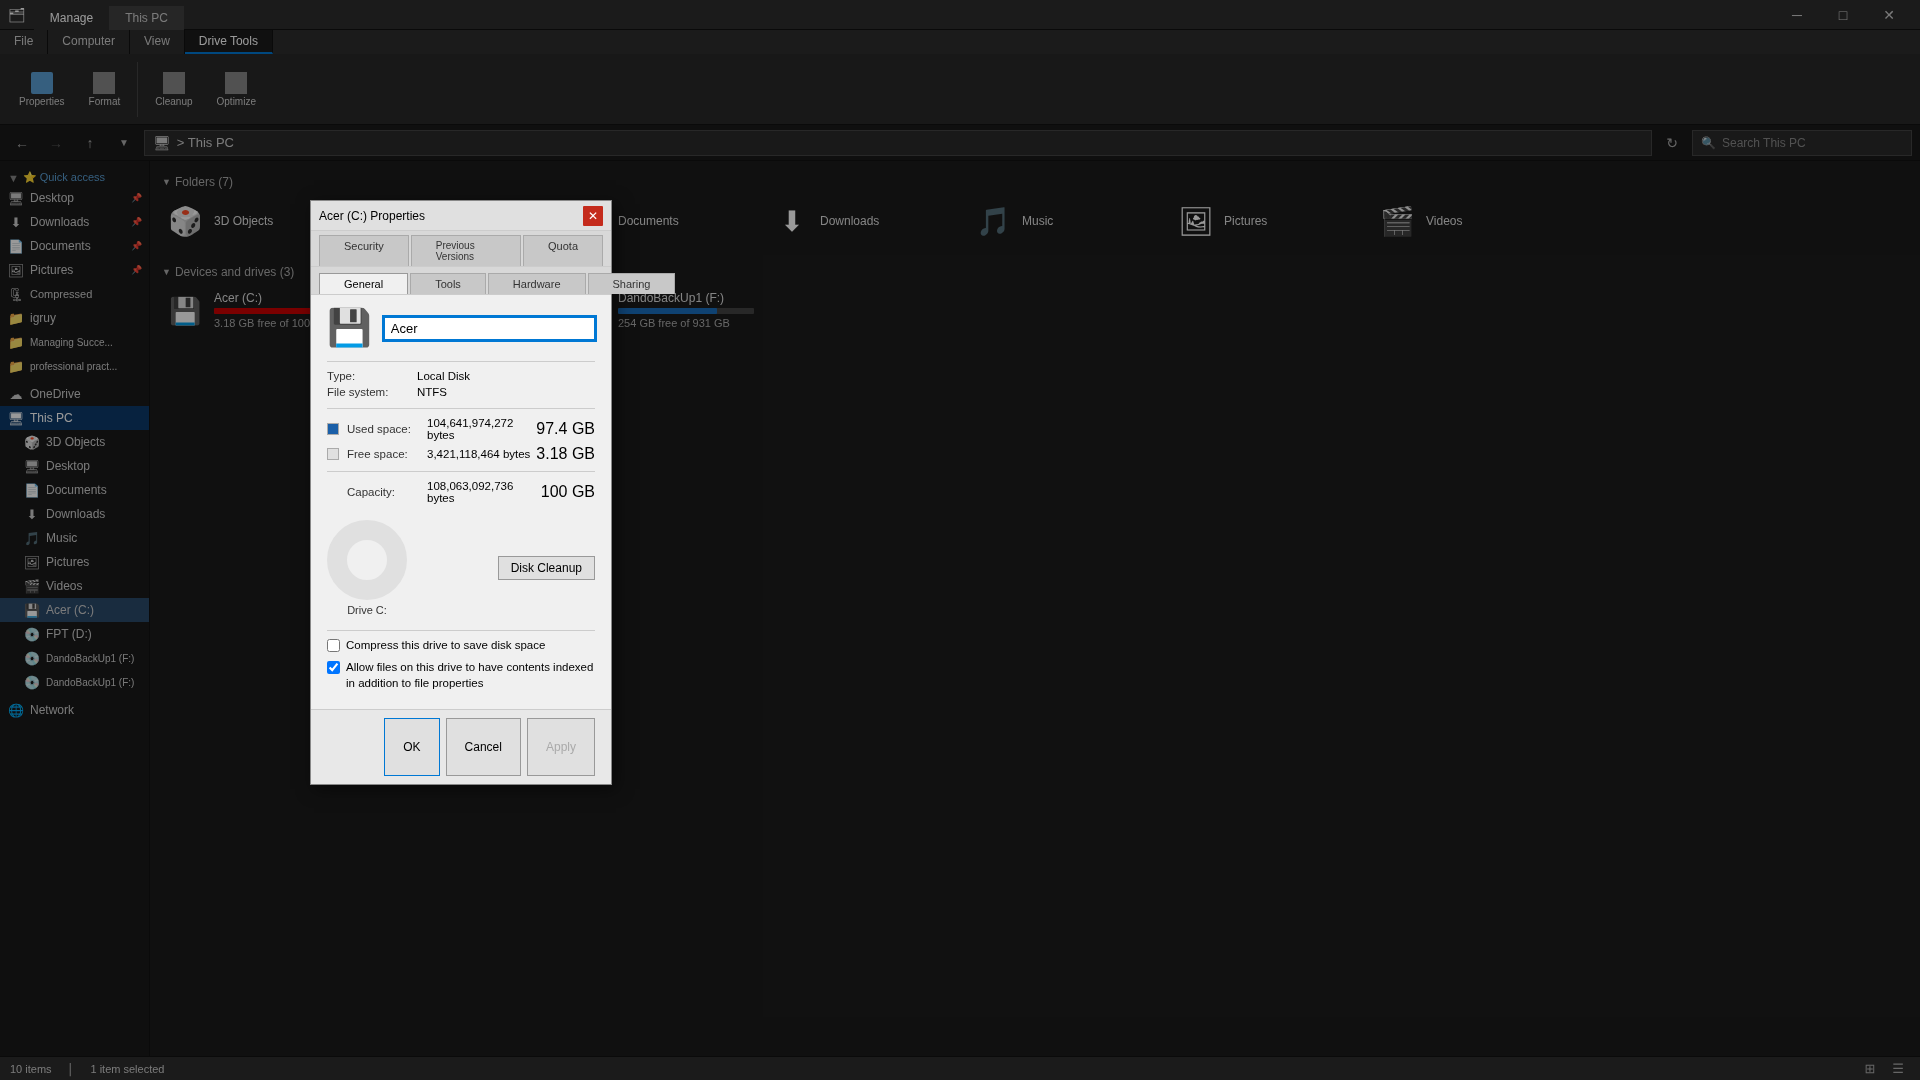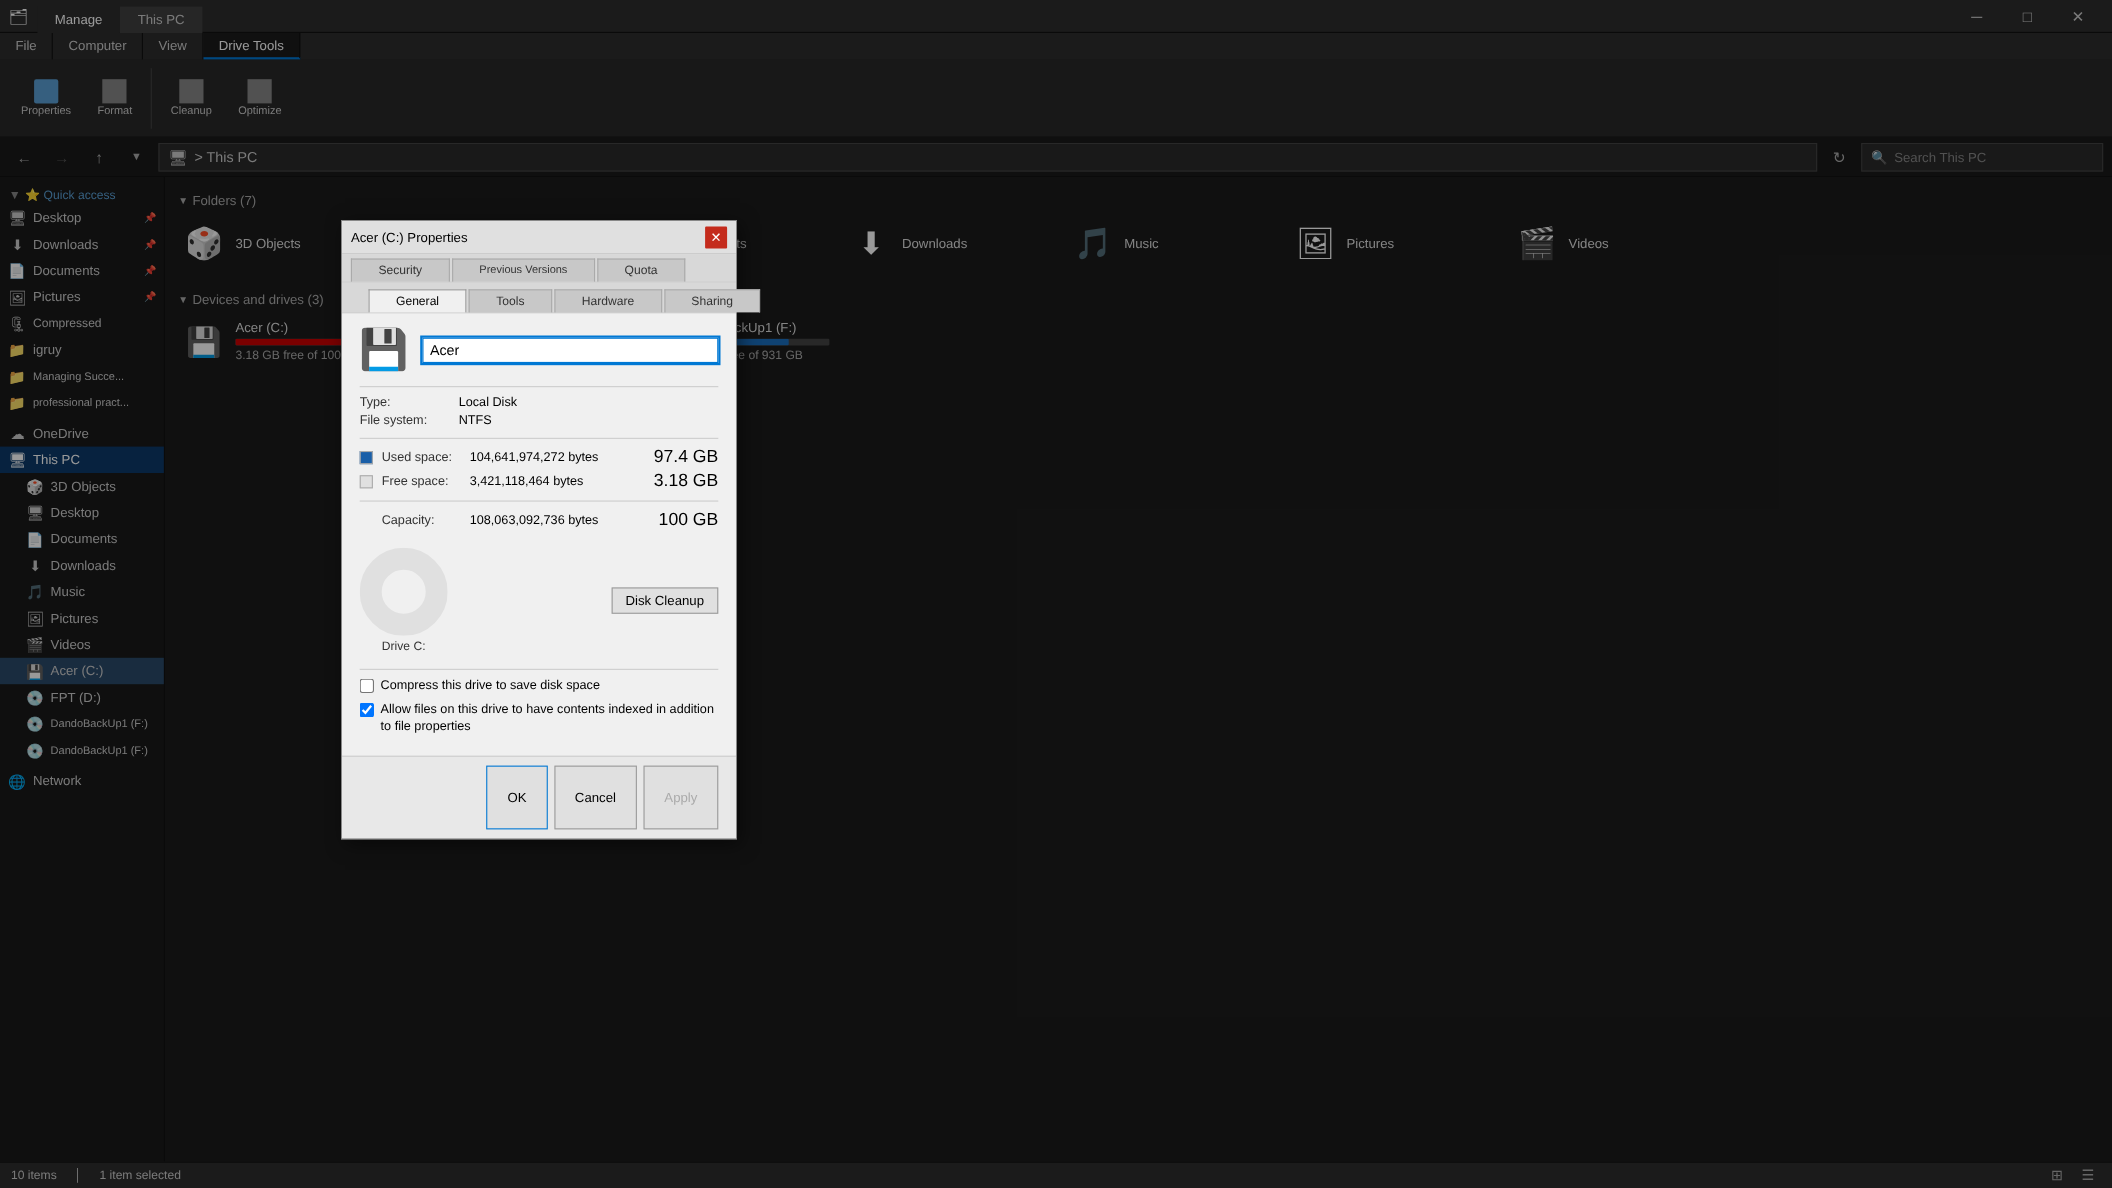--- a/index.html
+++ b/index.html
@@ -63,26 +63,26 @@
     .drive-free { font-size: 11px; color: #aaa; }
 
     
     .status-bar { background: #2d2d2d; height: 24px; display: flex; align-items: center; padding: 0 10px; border-top: 1px solid #111; justify-content: space-between; position: absolute; bottom: 0; left: 0; right: 0; }
     .status-left { color: #ccc; font-size: 11px; display: flex; gap: 16px; }
     .status-right { display: flex; align-items: center; gap: 4px; }
     .view-btn { width: 24px; height: 20px; display: flex; align-items: center; justify-content: center; cursor: pointer; color: #aaa; font-size: 13px; }
 
     
     .dialog-overlay { position: absolute; top: 0; left: 0; right: 0; bottom: 0; background: rgba(0,0,0,0.4); z-index: 100; }
-    .dialog { position: absolute; top: 200px; left: 310px; width: 360px; background: #f0f0f0; border: 1px solid #888; box-shadow: 4px 4px 16px rgba(0,0,0,0.5); z-index: 101; color: #000; font-size: 12px; }
+    .dialog { position: absolute; top: 200px; left: 310px; width: 302px; background: #f0f0f0; border: 1px solid #888; box-shadow: 4px 4px 16px rgba(0,0,0,0.5); z-index: 101; color: #000; font-size: 12px; }
     .dialog-titlebar { background: #e0e0e0; height: 30px; display: flex; align-items: center; justify-content: space-between; padding: 0 8px; border-bottom: 1px solid #ccc; cursor: move; }
     .dialog-close { width: 20px; height: 20px; background: #c42b1c; border: none; color: #fff; cursor: pointer; display: flex; align-items: center; justify-content: center; font-size: 12px; border-radius: 1px; }
     .dialog-tabs { display: flex; background: #d8d8d8; border-bottom: 1px solid #ccc; padding: 4px 8px 0; gap: 2px; }
     .dtab { padding: 4px 24px; font-size: 11px; cursor: pointer; background: #c8c8c8; border: 1px solid #aaa; border-bottom: none; color: #333; }
-    .dtab.active { background: #f0f0f0; border-color: #999; color: #000; font-weight: 500; margin-left: 16px; }
+    .dtab.active { background: #f0f0f0; border-color: #999; color: #000; font-weight: 500; }
     .dialog-body { padding: 12px 16px; background: #f0f0f0; }
     .drive-icon-area { display: flex; align-items: center; gap: 12px; margin-bottom: 12px; }
     .big-drive-icon { font-size: 36px; }
     .drive-name-input { flex: 1; border: 1px solid #0078d4; padding: 3px 6px; font-size: 13px; background: #fff; outline: 2px solid #0078d4; color: #000; }
     .info-table { width: 100%; margin-bottom: 8px; }
     .info-row { display: flex; padding: 2px 0; }
     .info-label { width: 90px; color: #333; font-size: 11.5px; }
     .info-value { color: #000; font-size: 11.5px; }
     .space-row { display: flex; align-items: center; padding: 2px 0; }
     .space-color { width: 12px; height: 12px; border: 1px solid #aaa; margin-right: 8px; flex-shrink: 0; }

